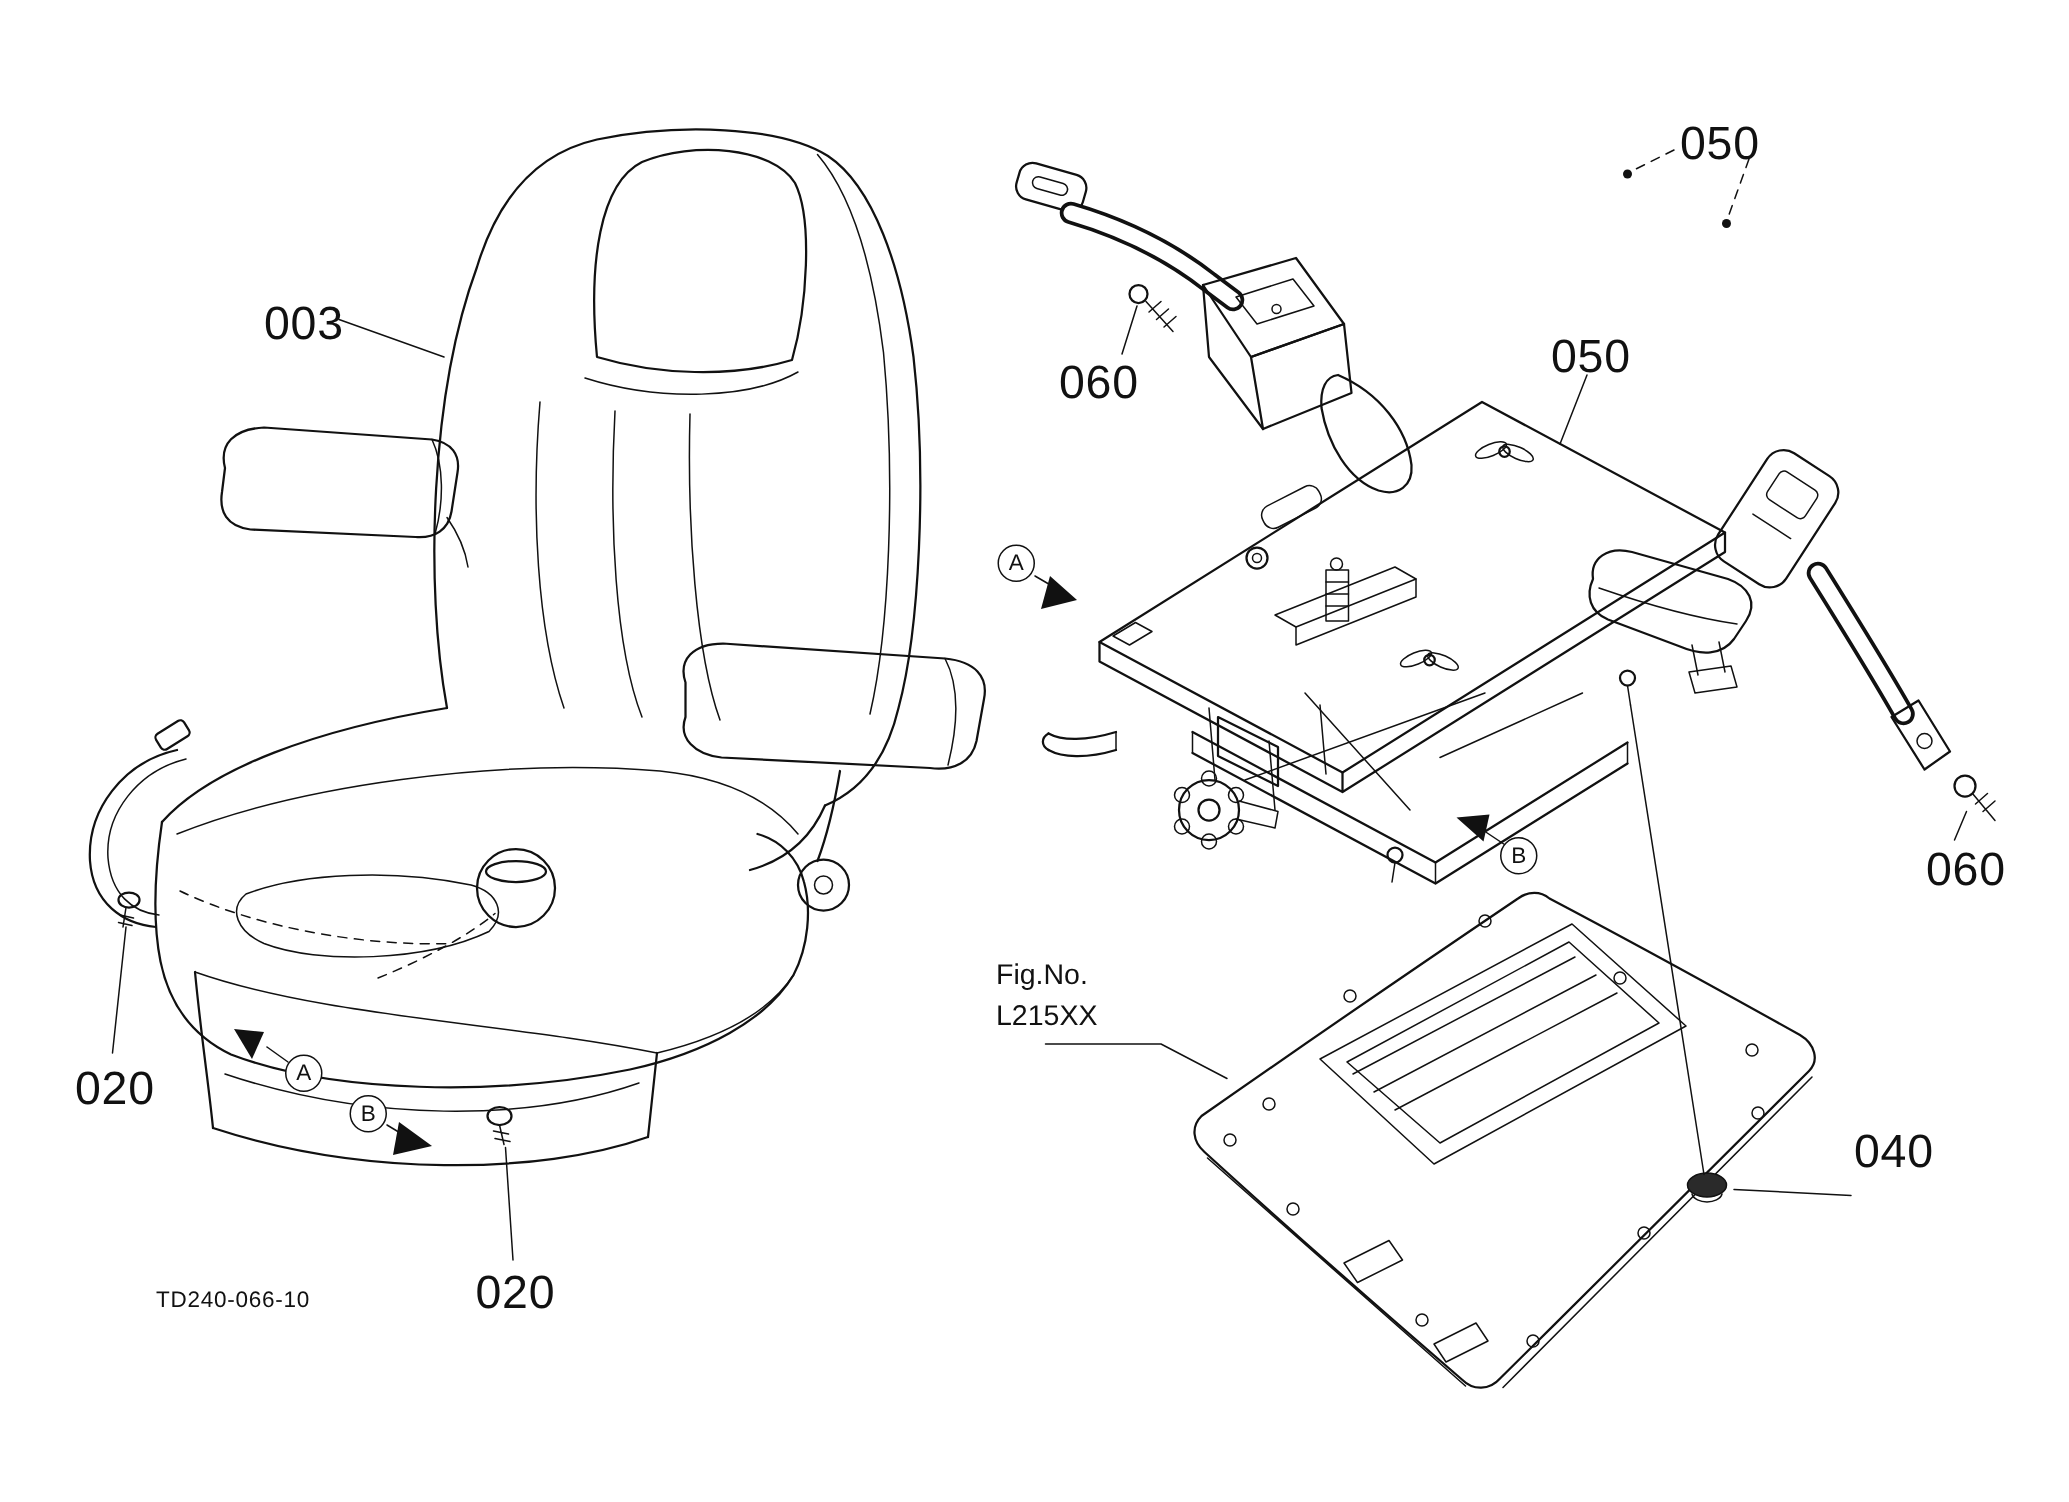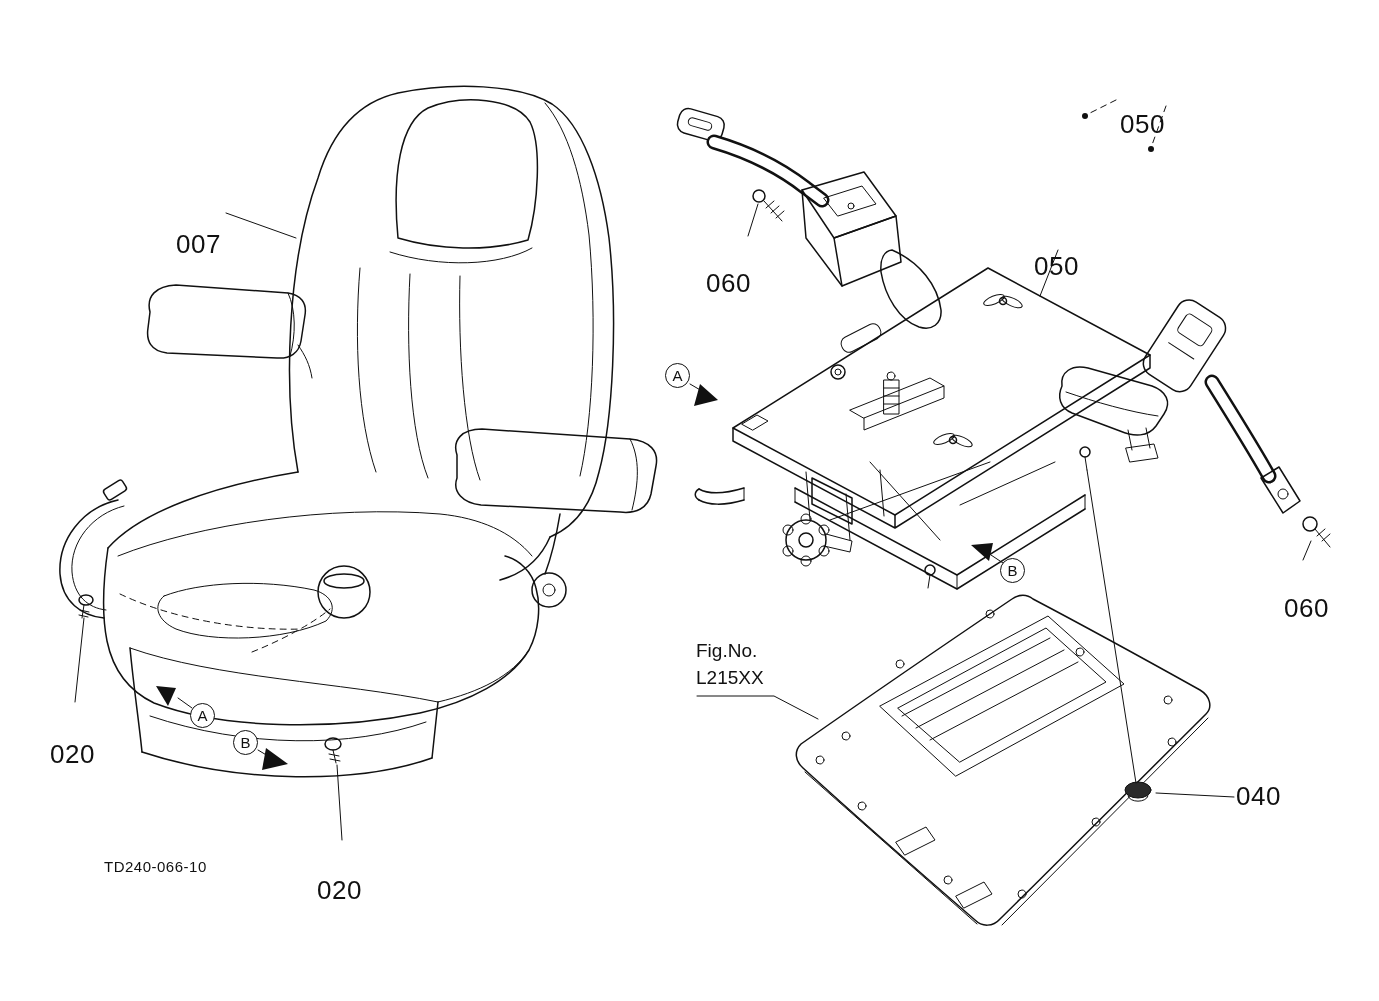--- a/index.html
+++ b/index.html
@@ -10,21 +10,21 @@
   svg.art{position:absolute;left:0;top:0;}
   svg.art path, svg.art line, svg.art rect, svg.art circle, svg.art ellipse, svg.art polyline{
     fill:none;stroke:#111;stroke-width:1.5;stroke-linecap:round;stroke-linejoin:round;
   }
   svg.art .thin{stroke-width:1;}
   svg.art .dash{stroke-dasharray:6 5;}
   svg.art .solid{fill:#111;stroke:none;}
   svg.art .grom{fill:#2a2a2a;stroke:#111;stroke-width:1;}
   svg.art .band{stroke:#111;stroke-width:15;}
   svg.art .bandw{stroke:#fff;stroke-width:10;}
-  .callout{position:absolute;font-size:26px;letter-spacing:.5px;margin-top:31px;}
+  .callout{position:absolute;font-size:31px;letter-spacing:.5px;}
   .marker{
     position:absolute;width:25px;height:25px;box-sizing:border-box;
     border:1.5px solid #111;border-radius:50%;background:#fff;
     display:flex;align-items:center;justify-content:center;font-size:15px;
   }
   .figref{position:absolute;font-size:19px;line-height:1.42;}
   .drawno{position:absolute;font-size:15px;letter-spacing:.5px;}
 </style>
 </head>
 <body>
@@ -228,21 +228,21 @@
       <polygon class="solid" points="176,688 156,686 168,706"></polygon>
       <line class="thin" x1="258" y1="750" x2="268" y2="756"></line>
       <polygon class="solid" points="266,748 288,764 262,770"></polygon>
       <line class="thin" x1="690" y1="384" x2="702" y2="391"></line>
       <polygon class="solid" points="700,384 718,400 694,406"></polygon>
       <line class="thin" x1="1003" y1="563" x2="991" y2="555"></line>
       <polygon class="solid" points="993,543 971,545 989,561"></polygon>
     </g>
   </svg>
 
-  <div class="callout" style="left:176px;top:198px">007</div>
+  <div class="callout" style="left:176px;top:198px">003</div>
   <div class="callout" style="left:50px;top:708px">020</div>
   <div class="callout" style="left:317px;top:844px">020</div>
   <div class="callout" style="left:1034px;top:220px">050</div>
   <div class="callout" style="left:1236px;top:750px">040</div>
   <div class="callout" style="left:1120px;top:78px">050</div>
   <div class="callout" style="left:706px;top:237px">060</div>
   <div class="callout" style="left:1284px;top:562px">060</div>
 
   <div class="marker" style="left:190px;top:703px">
       <span>A</span>
@@ -250,20 +250,20 @@
   <div class="marker" style="left:233px;top:730px">
       <span>B</span>
     </div>
   <div class="marker" style="left:665px;top:363px">
       <span>A</span>
     </div>
   <div class="marker" style="left:1000px;top:558px">
       <span>B</span>
     </div>
 
-  <div class="figref" style="left:696px;top:638px">
+  <div class="figref" style="left:664px;top:638px">
     <div>Fig.No.</div>
     <div>L215XX</div>
   </div>
 
   <div class="drawno" style="left:104px;top:858px">TD240-066-10</div>
 
 </div>
 
 </body></html>

